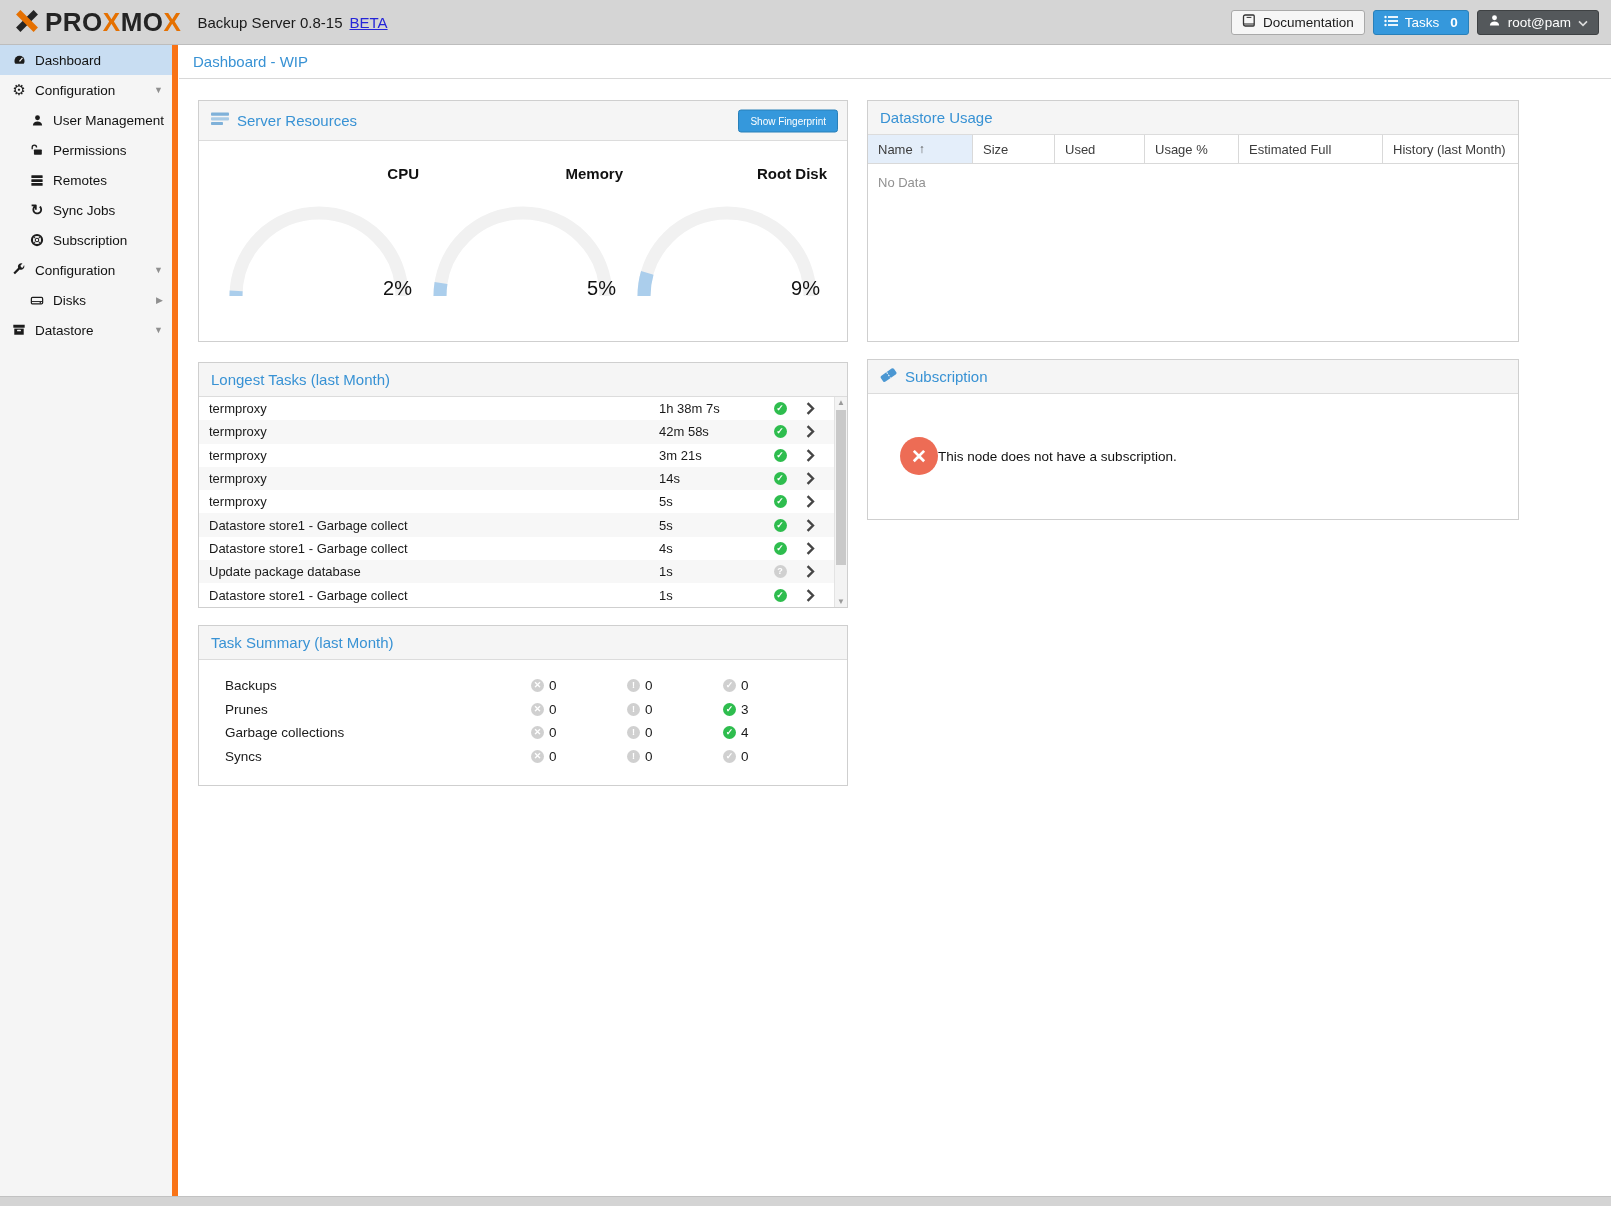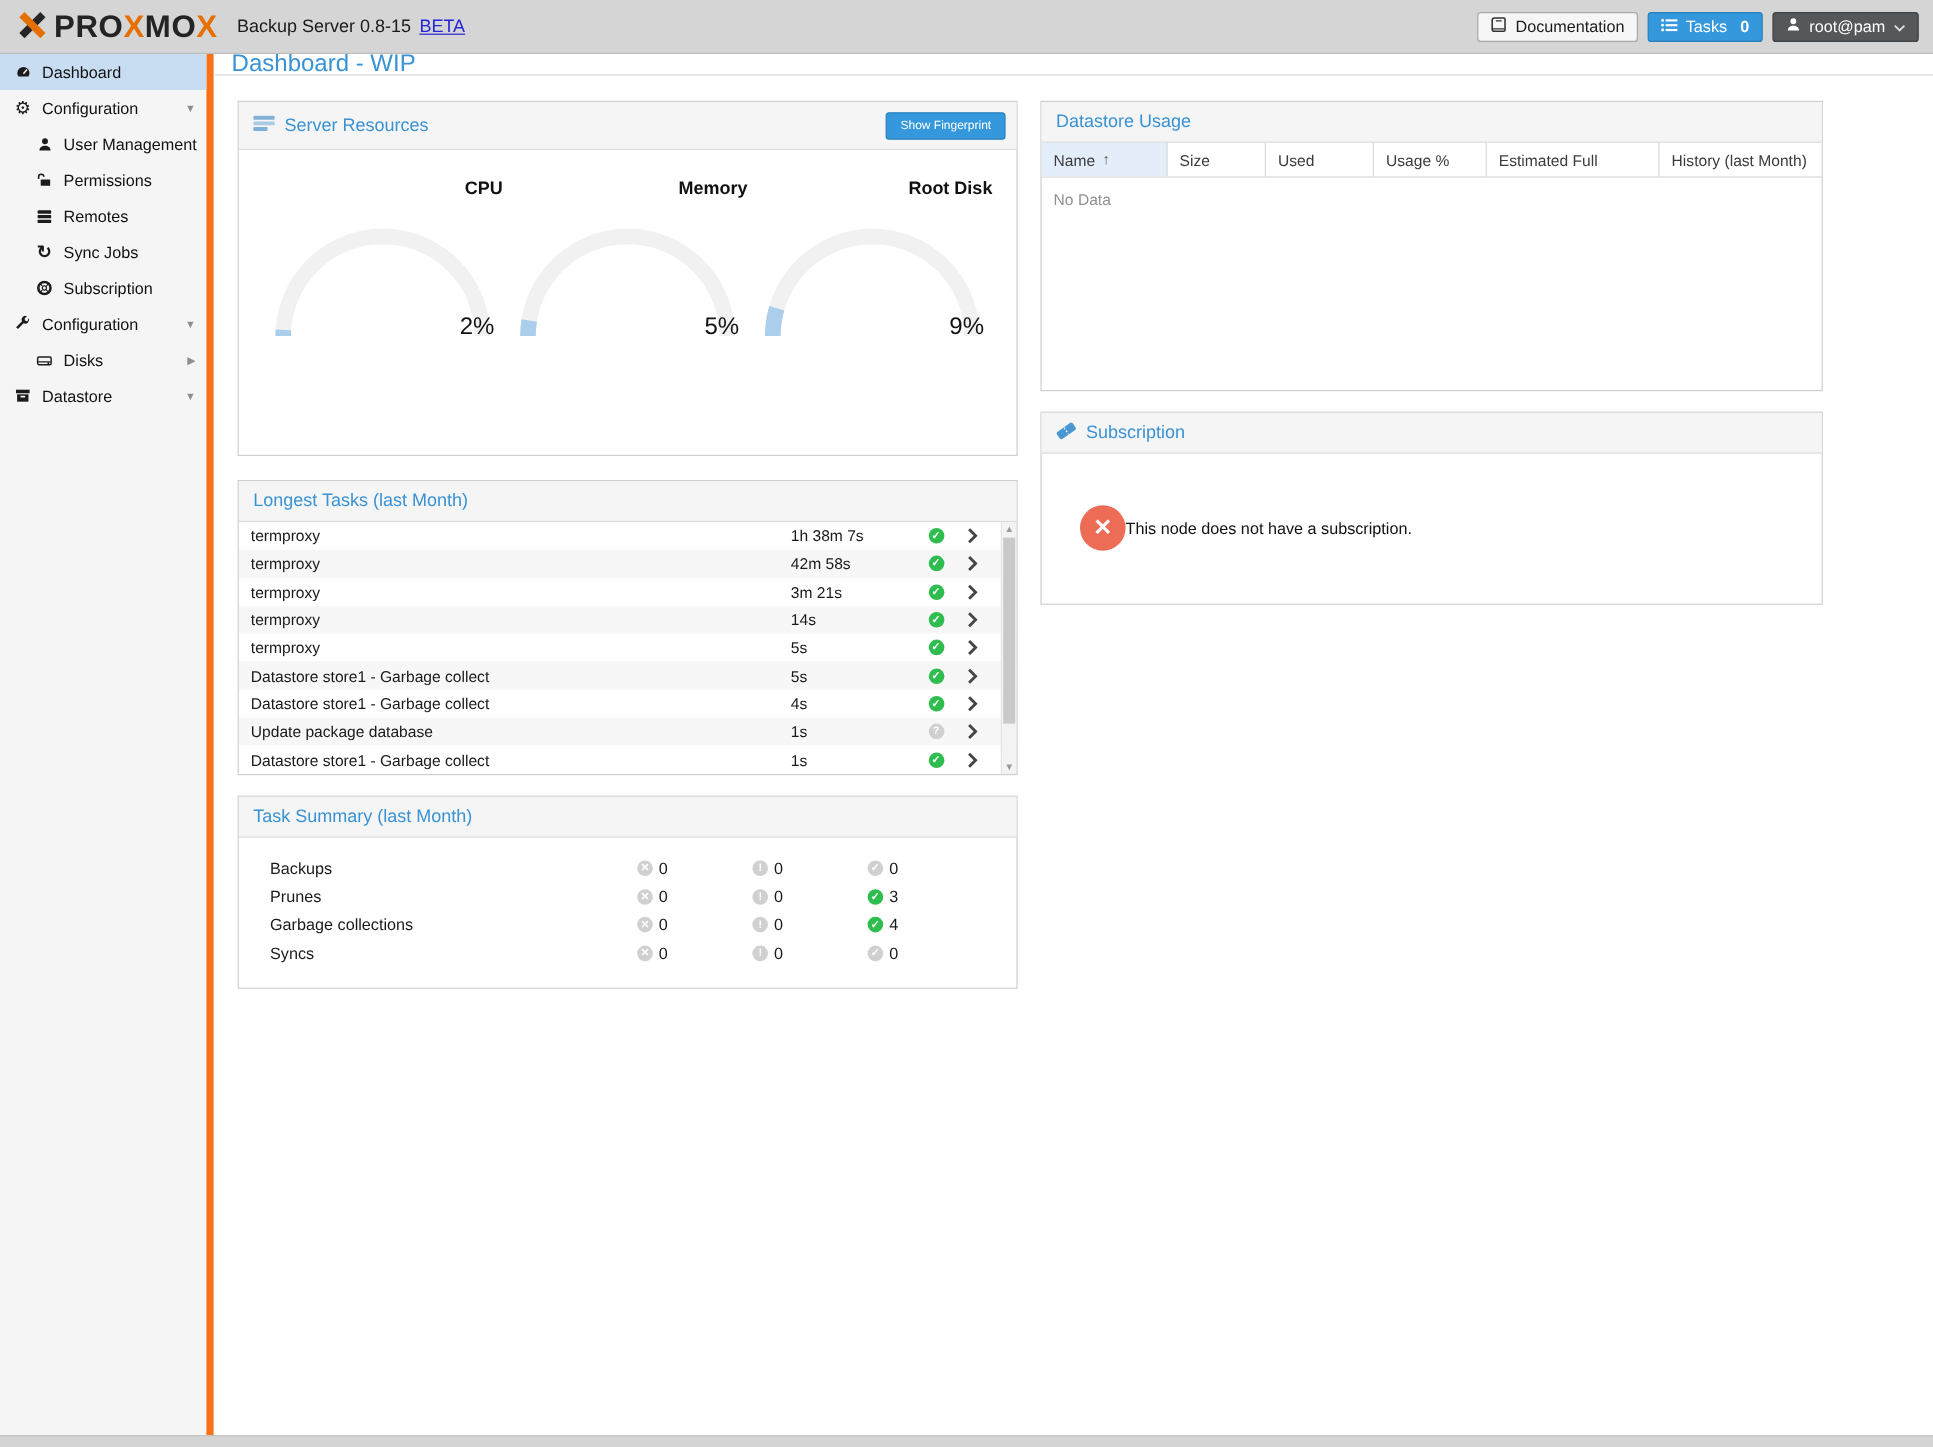--- a/index.html
+++ b/index.html
@@ -31,22 +31,22 @@
   .sidebar{position:absolute;top:45px;left:0;width:178px;bottom:10px;background:var(--sidebar-bg);
            border-right:6px solid #f97316;padding-top:0}
   .nav-item{height:30px;display:flex;align-items:center;padding-left:10px;position:relative;cursor:pointer}
   .nav-item.lvl1{padding-left:28px}
   .nav-item.selected{background:var(--selected-item-bg)}
   .nav-icon{width:18px;display:flex;justify-content:center;align-items:center;margin-right:7px;font-size:14px;color:#1c1c1c}
   .nav-label{font-size:13.5px;color:#111}
   .expander{position:absolute;right:9px;color:#8f8f8f;font-size:9px}
   
   .main{position:absolute;left:179px;top:45px;right:0;bottom:10px;background:#fff;overflow:hidden}
-  .page-header{height:18px;display:flex;align-items:center;padding-left:14px;
-               color:var(--accent);font-size:20px;border-bottom:1px solid #d8d8d8}
+  .page-header{height:34px;display:flex;align-items:center;padding-left:14px;
+               color:var(--accent);font-size:15px;border-bottom:1px solid #d8d8d8}
   .content{display:flex;gap:19px;padding:21px 0 0 19px}
   .col-left{width:650px}
   .col-right{width:652px}
   .panel{border:1px solid var(--border);background:#fff}
   .mt20{margin-top:20px}.mt17{margin-top:17px}
   .panel-header{background:var(--panel-header-bg);border-bottom:1px solid #dcdcdc;height:34px;
                 padding:0 12px;display:flex;align-items:center;gap:8px;color:var(--accent);
                 font-size:15px;position:relative}
   .panel-header.tall{height:40px}
   .fingerprint-btn{position:absolute;right:9px;top:50%;transform:translateY(-50%);
@@ -248,21 +248,21 @@
     <span class="nav-label">Datastore</span>
     <span class="expander">▼</span>
   </div>
 </aside>
 
 <main class="main">
   <div class="page-header">Dashboard - WIP</div>
   <div class="content">
 
     <div class="col-left">
-      <section class="panel" style="height:296px">
+      <section class="panel" style="height:242px">
         <div class="panel-header tall">
           <span>
             <svg width="18" height="14" viewBox="0 0 18 14">
               <rect x="0" y="0.5" width="18" height="3.2" rx="0.8" fill="#7fb1d9"></rect>
               <rect x="0" y="5.2" width="18" height="3.2" rx="0.8" fill="#a9cbe6"></rect>
               <rect x="0" y="9.9" width="12" height="3.2" rx="0.8" fill="#7fb1d9"></rect>
             </svg>
           </span>
           <span>Server Resources</span>
           <button class="fingerprint-btn">Show Fingerprint</button>

